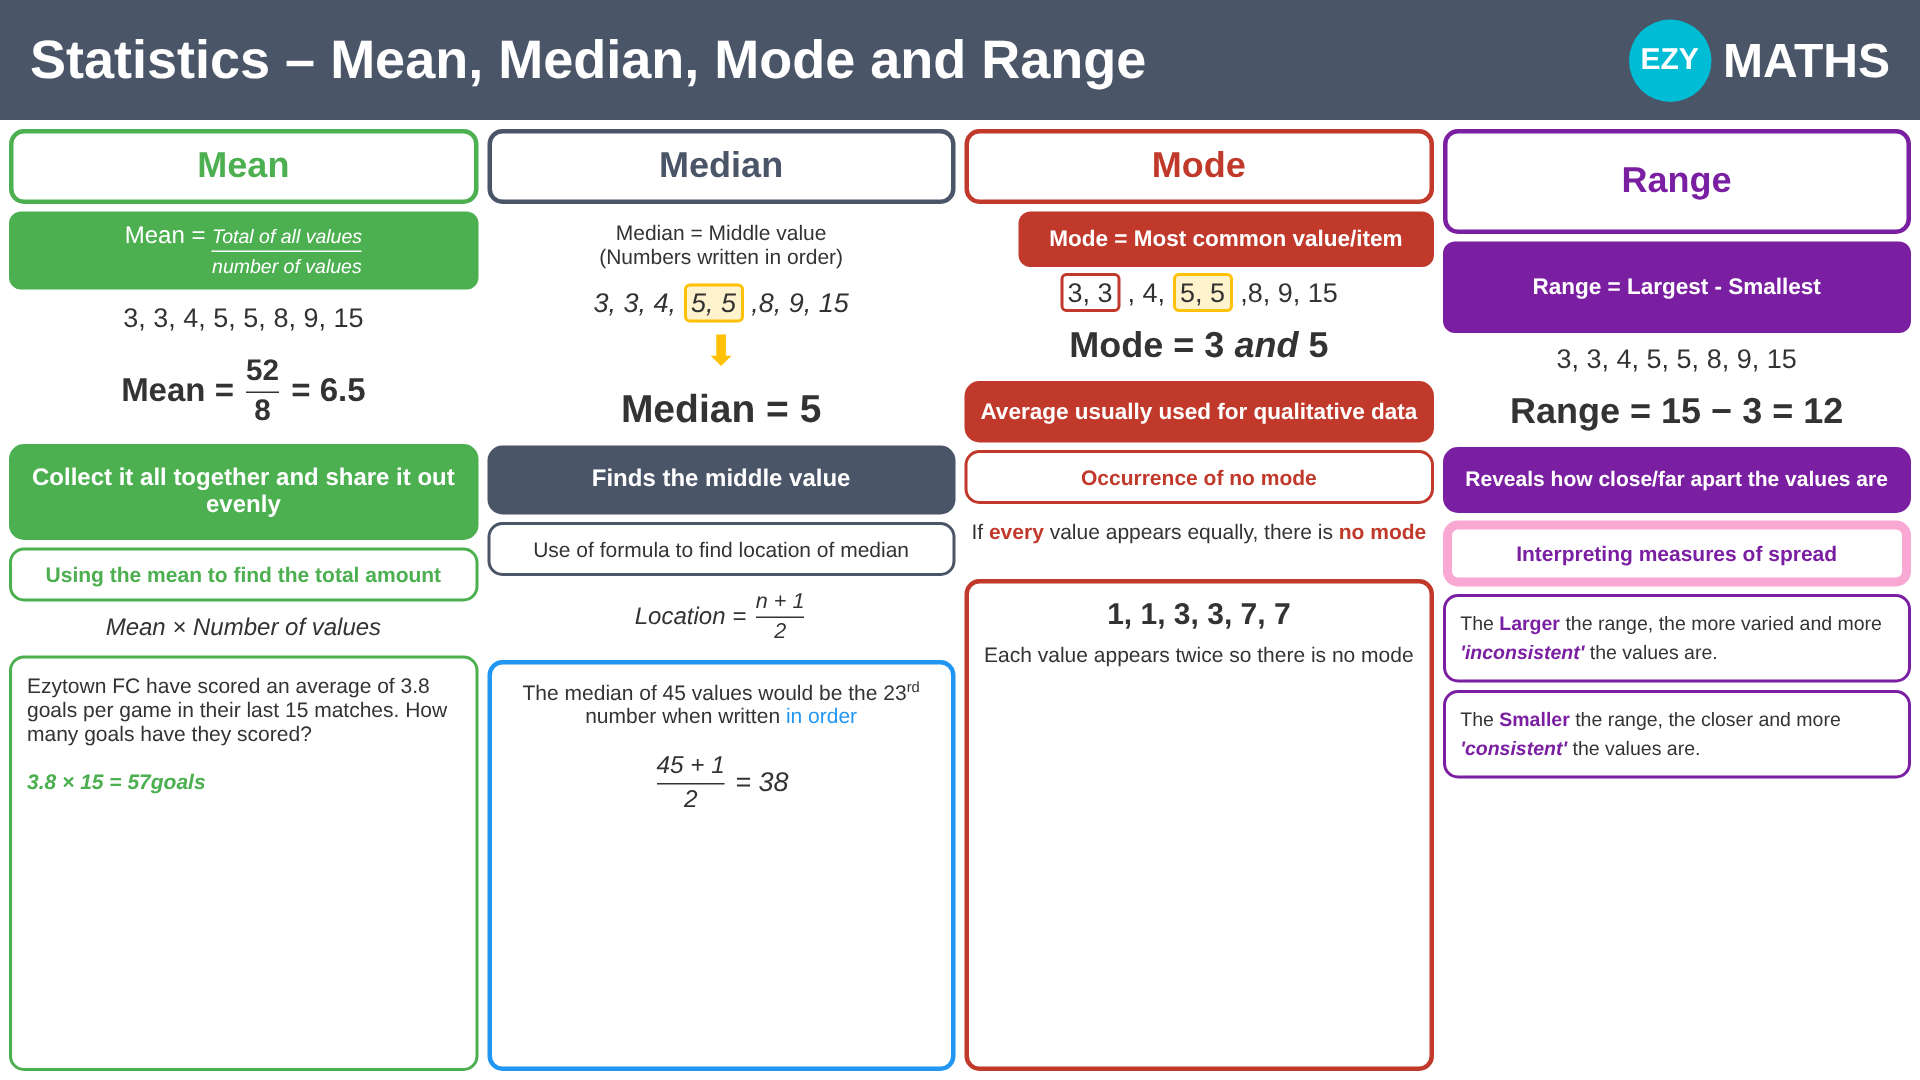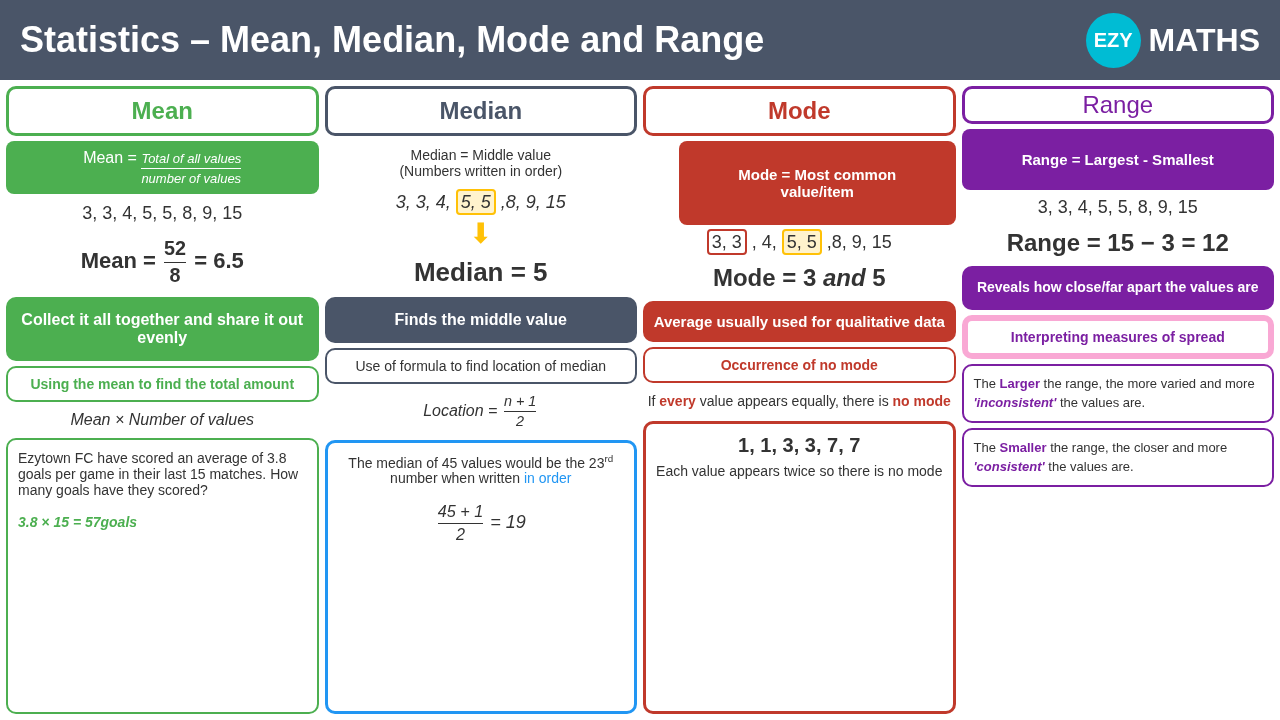--- a/index.html
+++ b/index.html
@@ -247,21 +247,21 @@
       font-weight: bold;
       background: white;
     }
     .mode-def {
       background: #c0392b;
       border-radius: 8px;
       color: white;
       font-size: 15px;
       font-weight: bold;
       text-align: center;
-      padding: 25px;
+      padding: 10px;
       margin-left: 36px;
     }
     .mode-values {
       font-size: 18px;
       color: #333;
       text-align: center;
       padding: 2px;
     }
     .mode-values .highlight-red {
       border: 2px solid #c0392b;
@@ -311,37 +311,38 @@
     .mode-explanation .red { color: #c0392b; font-weight: bold; }
     .mode-example-box {
       border: 3px solid #c0392b;
       border-radius: 10px;
       background: white;
       padding: 10px;
       font-size: 14px;
       text-align: center;
       color: #333;
       flex: 1;
+      margin-top: 12px;
     }
     .mode-example-values {
       font-size: 20px;
       font-weight: bold;
       color: #333;
       margin-bottom: 6px;
     }
 
     
     .range-title {
       border: 3px solid #7b1fa2;
       border-radius: 10px;
       text-align: center;
-      padding: 2px;
+      padding: 18px;
       font-size: 24px;
       color: #7b1fa2;
-      font-weight: normal;
+      font-weight: bold;
       background: white;
     }
     .range-def {
       background: #7b1fa2;
       border-radius: 8px;
       color: white;
       font-size: 15px;
       font-weight: bold;
       text-align: center;
       padding: 22px;
@@ -497,21 +498,21 @@
     </div>
 
     <div class="median-example">
       <span>The median of 45 values would be the 23</span><sup>rd</sup><span> number when written </span><span class="blue">in order</span><br><br>
       <span class="frac-display">
         <em>
           <span class="fraction-inline">
             <span class="num">45 + 1</span>
             <span class="den">2</span>
           </span>
-          <span>= 19</span>
+          <span>= 38</span>
         </em>
       </span>
     </div>
   </div>
 
   <div class="column">
     <div class="mode-title">Mode</div>
 
     <div class="mode-def">Mode = Most common value/item</div>
 

